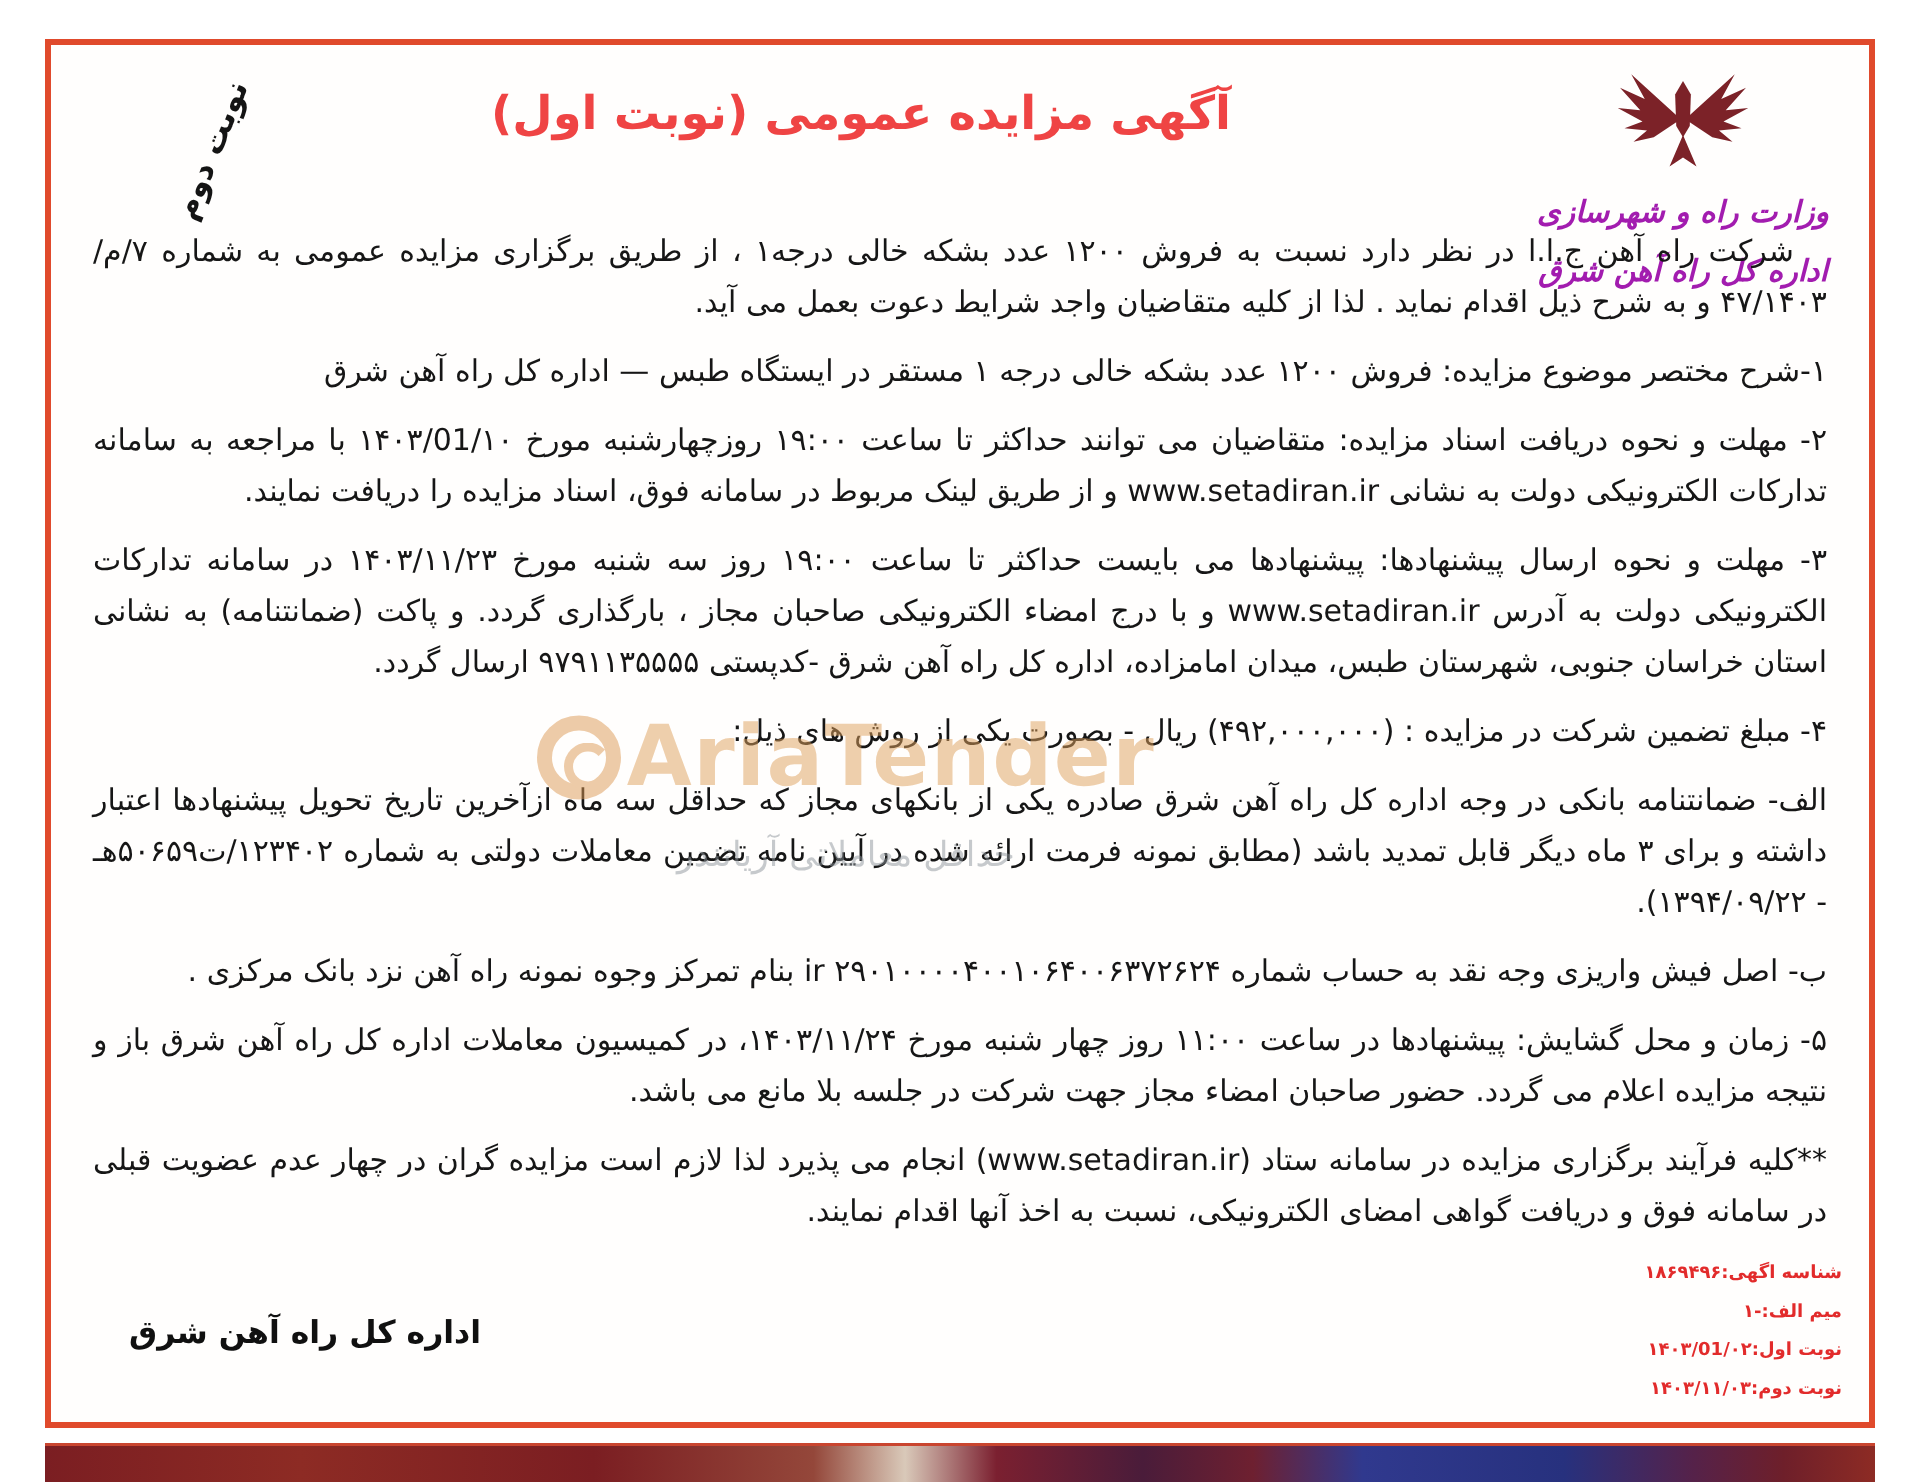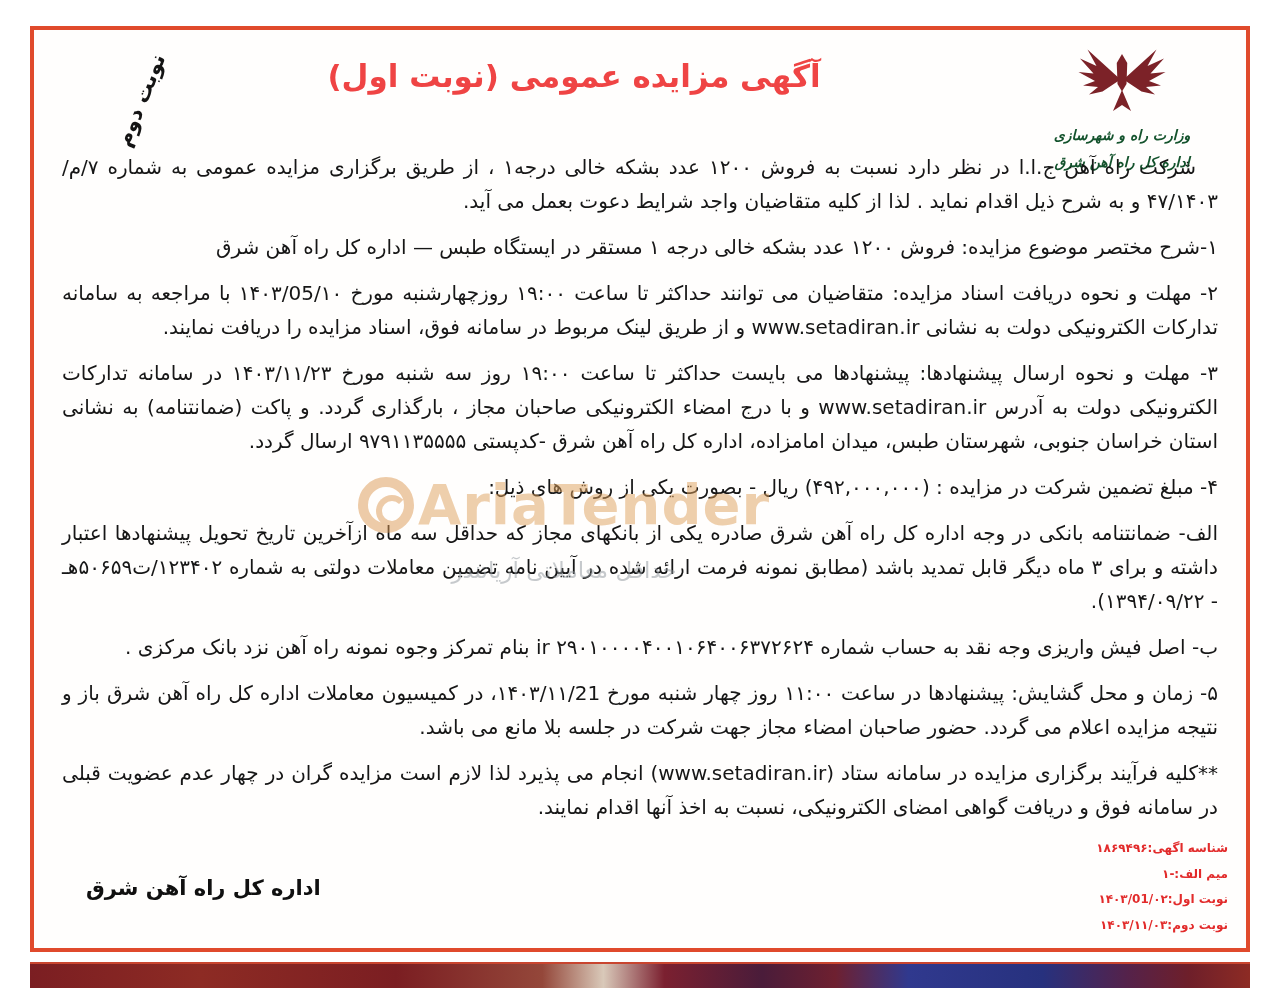--- a/index.html
+++ b/index.html
@@ -29,22 +29,22 @@
     letter-spacing:0.5px;
   }
   .org-block {
     position:absolute; top:12px; right:14px; width:220px;
     text-align:center;
   }
   .emblem { display:block; }
   .emblem svg { width:94px; height:72px; }
   .org-lines {
     margin-top:4px; direction:rtl;
-    font-size:14px; font-style:italic; font-weight:bold;
-    color:#14532d; line-height:1.95;
+    font-size:20px; font-style:italic; font-weight:bold;
+    color:#a21caf; line-height:1.95;
   }
   .doc-body {
     position:absolute; top:108px; right:16px; left:16px;
     direction:rtl; text-align:justify;
     font-size:20px; line-height:34px; color:#161616;
     z-index:1;
   }
   .doc-body p { margin:12px; }
   .doc-body p.indent { text-indent:22px; }
   .watermark {
@@ -109,26 +109,26 @@
     </span>
     <div class="org-lines">
       <div>وزارت راه و شهرسازی</div>
       <div>اداره کل راه آهن شرق</div>
     </div>
   </div>
 
   <div class="doc-body">
     <p class="indent">شرکت راه آهن ج.ا.ا در نظر دارد نسبت به فروش ۱۲۰۰ عدد بشکه خالی درجه۱ ، از طریق برگزاری مزایده عمومی به شماره ۷/م/۴۷/۱۴۰۳ و به شرح ذیل اقدام نماید . لذا از کلیه متقاضیان واجد شرایط دعوت بعمل می آید.</p>
     <p>۱-شرح مختصر موضوع مزایده: فروش ۱۲۰۰ عدد بشکه خالی درجه ۱ مستقر در ایستگاه طبس — اداره کل راه آهن شرق</p>
-    <p>۲- مهلت و نحوه دریافت اسناد مزایده: متقاضیان می توانند حداکثر تا ساعت ۱۹:۰۰ روزچهارشنبه مورخ ۱۴۰۳/05/۱۰ با مراجعه به سامانه تدارکات الکترونیکی دولت به نشانی www.setadiran.ir و از طریق لینک مربوط در سامانه فوق، اسناد مزایده را دریافت نمایند.</p>
+    <p>۲- مهلت و نحوه دریافت اسناد مزایده: متقاضیان می توانند حداکثر تا ساعت ۱۹:۰۰ روزچهارشنبه مورخ ۱۴۰۳/01/۱۰ با مراجعه به سامانه تدارکات الکترونیکی دولت به نشانی www.setadiran.ir و از طریق لینک مربوط در سامانه فوق، اسناد مزایده را دریافت نمایند.</p>
     <p>۳- مهلت و نحوه ارسال پیشنهادها: پیشنهادها می بایست حداکثر تا ساعت ۱۹:۰۰ روز سه شنبه مورخ ۱۴۰۳/۱۱/۲۳ در سامانه تدارکات الکترونیکی دولت به آدرس www.setadiran.ir و با درج امضاء الکترونیکی صاحبان مجاز ، بارگذاری گردد. و پاکت (ضمانتنامه) به نشانی استان خراسان جنوبی، شهرستان طبس، میدان امامزاده، اداره کل راه آهن شرق -کدپستی ۹۷۹۱۱۳۵۵۵۵ ارسال گردد.</p>
     <p>۴- مبلغ تضمین شرکت در مزایده : (۴۹۲,۰۰۰,۰۰۰) ریال - بصورت یکی از روش های ذیل:</p>
     <p>الف- ضمانتنامه بانکی در وجه اداره کل راه آهن شرق صادره یکی از بانکهای مجاز که حداقل سه ماه ازآخرین تاریخ تحویل پیشنهادها اعتبار داشته و برای ۳ ماه دیگر قابل تمدید باشد (مطابق نمونه فرمت ارائه شده در آیین نامه تضمین معاملات دولتی به شماره ۱۲۳۴۰۲/ت۵۰۶۵۹هـ - ۱۳۹۴/۰۹/۲۲).</p>
     <p>ب- اصل فیش واریزی وجه نقد به حساب شماره ۲۹۰۱۰۰۰۰۴۰۰۱۰۶۴۰۰۶۳۷۲۶۲۴ ir بنام تمرکز وجوه نمونه راه آهن نزد بانک مرکزی .</p>
-    <p>۵- زمان و محل گشایش: پیشنهادها در ساعت ۱۱:۰۰ روز چهار شنبه مورخ ۱۴۰۳/۱۱/21، در کمیسیون معاملات اداره کل راه آهن شرق باز و نتیجه مزایده اعلام می گردد. حضور صاحبان امضاء مجاز جهت شرکت در جلسه بلا مانع می باشد.</p>
+    <p>۵- زمان و محل گشایش: پیشنهادها در ساعت ۱۱:۰۰ روز چهار شنبه مورخ ۱۴۰۳/۱۱/۲۴، در کمیسیون معاملات اداره کل راه آهن شرق باز و نتیجه مزایده اعلام می گردد. حضور صاحبان امضاء مجاز جهت شرکت در جلسه بلا مانع می باشد.</p>
     <p>**کلیه فرآیند برگزاری مزایده در سامانه ستاد (www.setadiran.ir) انجام می پذیرد لذا لازم است مزایده گران در چهار عدم عضویت قبلی در سامانه فوق و دریافت گواهی امضای الکترونیکی، نسبت به اخذ آنها اقدام نمایند.</p>
   </div>
 
   <div class="watermark">
     <div class="wm-row">
       <span class="wm-logo"></span>
       <span class="wm-brand">AriaTender</span>
     </div>
     <div class="wm-tagline">حداقل معاملاتی آریاتندر</div>
   </div>

